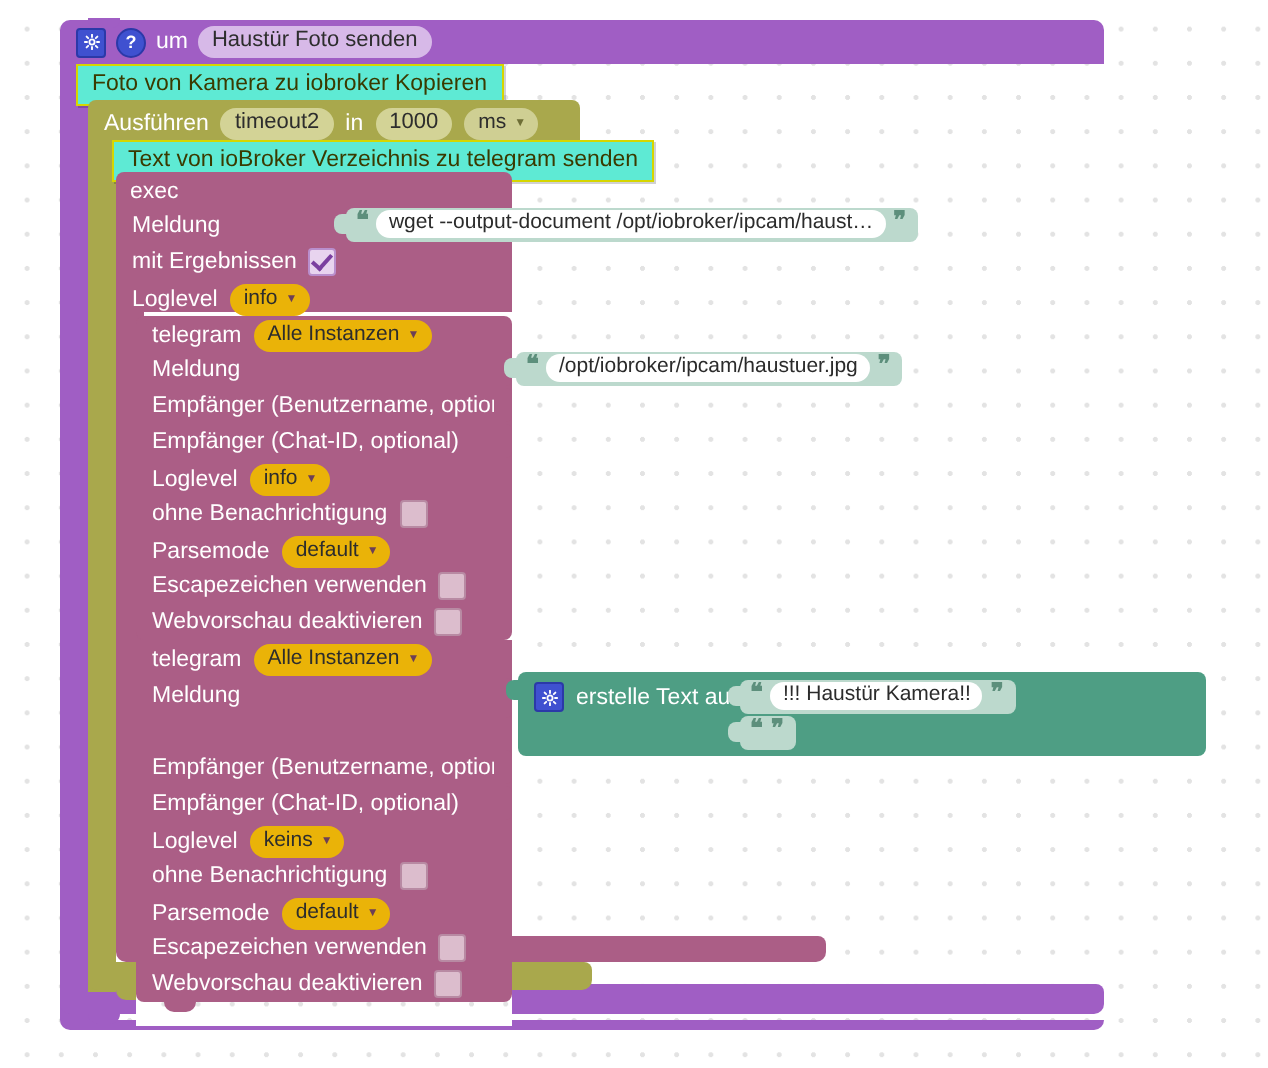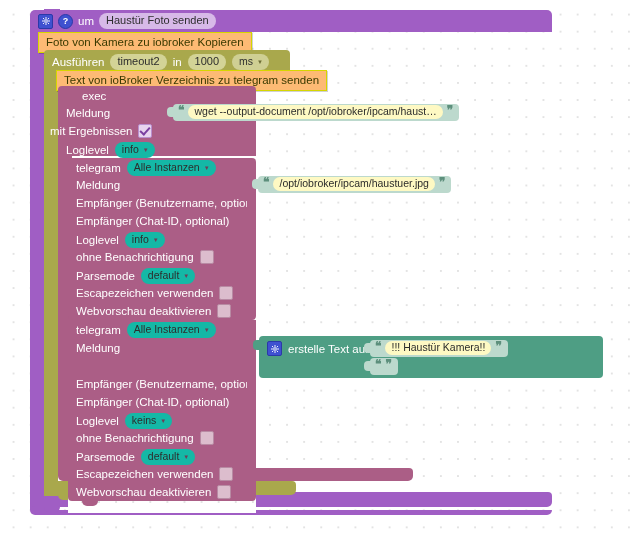--- a/index.html
+++ b/index.html
@@ -54,30 +54,30 @@
   .pill{
     display:inline-block;background:#d7b9e8;color:#2d2d2d;
     border-radius:9px;padding:1px 7px 2px 7px;font-size:11px;
     white-space:nowrap;line-height:13px;
   }
   .pill-drop{
     display:inline-flex;align-items:center;gap:4px;background:#cfa8dd;
     color:#2d2d2d;border-radius:9px;padding:1px 6px 2px 7px;font-size:10.5px;
     line-height:13px;white-space:nowrap;
   }
-  .pill-drop.mg{background:#14b8a6;}
+  .pill-drop.mg{background:#eab308;}
   .pill-drop.ol{background:#cfcf93;}
   .caret{font-size:6px;color:#6b4a78;transform:translateY(1px);}
   .caret.mg{color:#6c3f56;}
   .caret.ol{color:#6e6e36;}
   .pill.ol{background:#d3d396;}
 
   
   .comment{
-    position:absolute;background:#fdba74;border:1px solid #d6d600;
+    position:absolute;background:#5eead4;border:1px solid #d6d600;
     color:#3a3a00;font-size:11.5px;padding:2px 7px 3px 7px;
     white-space:nowrap;line-height:14px;
     box-shadow:1px 1px 0 rgba(0,0,0,.18);
   }
 
   
   .row{
     position:absolute;display:flex;align-items:center;gap:6px;
     color:#ffffff;font-size:11.5px;white-space:nowrap;line-height:14px;
   }
@@ -103,21 +103,21 @@
   }
 
   
   .valblk{
     position:absolute;background:#bcd9cd;border-radius:4px;
     display:flex;align-items:center;gap:4px;padding:2px 6px 3px 5px;
     height:17px;box-sizing:border-box;white-space:nowrap;
   }
   .valblk .q{color:#5d8f7c;font-size:12px;font-weight:bold;line-height:8px;transform:translateY(-2px);}
   .valtxt{
-    background:#fef9c3;border-radius:8px;padding:0px 6px 1px 6px;
+    background:#ffffff;border-radius:8px;padding:0px 6px 1px 6px;
     color:#2b2b2b;font-size:10.5px;line-height:13px;
   }
   .valblk .plug{
     position:absolute;left:-6px;top:3px;width:7px;height:10px;
     background:#bcd9cd;border-radius:4px 0 0 4px;
   }
 
   
   #b-create{
     position:absolute;left:259px;top:336px;width:344px;height:42px;
@@ -196,35 +196,35 @@
     </span>
   </div>
 
   <div class="comment" style="left:56px;top:70px;">Text von ioBroker Verzeichnis zu telegram senden</div>
 
   <div class="blk magenta" style="left:58px;top:86px;width:198px;height:70px;border-radius:4px 4px 0 0;"></div>
   <div class="blk magenta" style="left:58px;top:156px;width:14px;height:312px;"></div>
   <div class="tail magenta" style="left:58px;top:468px;width:355px;height:13px;border-radius:0 4px 5px 5px;"></div>
   <div class="tabdown magenta" style="left:72px;top:481px;"></div>
 
-  <div class="row" style="left:82px;top:89px;justify-content:flex-end;">
+  <div class="row" style="left:65px;top:89px;justify-content:flex-end;">
     <span>exec</span>
   </div>
   <div class="row" style="left:66px;top:106px;">
     <span>Meldung</span>
   </div>
   <div class="socket magenta" style="left:247px;top:104px;"></div>
   <div class="valblk" style="left:173px;top:104px;">
     <span class="plug"></span>
     <span class="q">❝</span>
     <span class="valtxt">wget --output-document /opt/iobroker/ipcam/haust…</span>
     <span class="q">❞</span>
   </div>
 
-  <div class="row" style="left:50px;top:124px;">
+  <div class="row" style="left:66px;top:124px;">
     <span>mit Ergebnissen</span>
     <span class="cb checked"></span>
   </div>
   <div class="row" style="left:66px;top:142px;">
     <span>Loglevel</span>
     <span class="pill-drop mg">
       <span>info</span>
       <span class="caret mg">▼</span>
     </span>
   </div>

